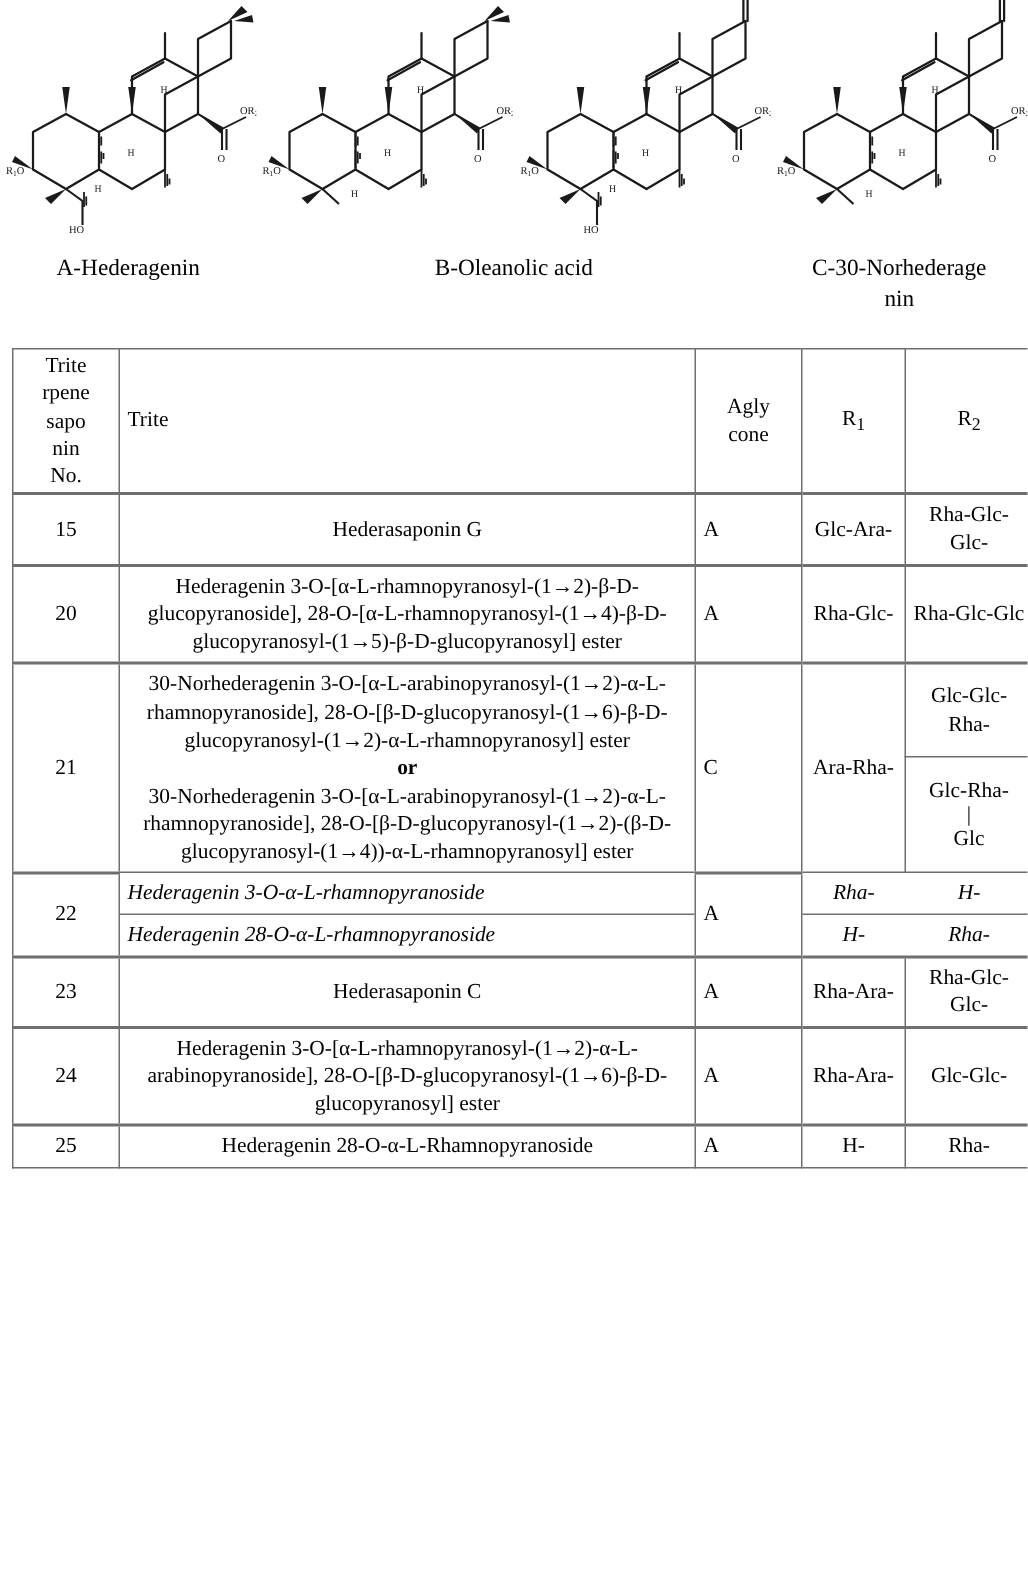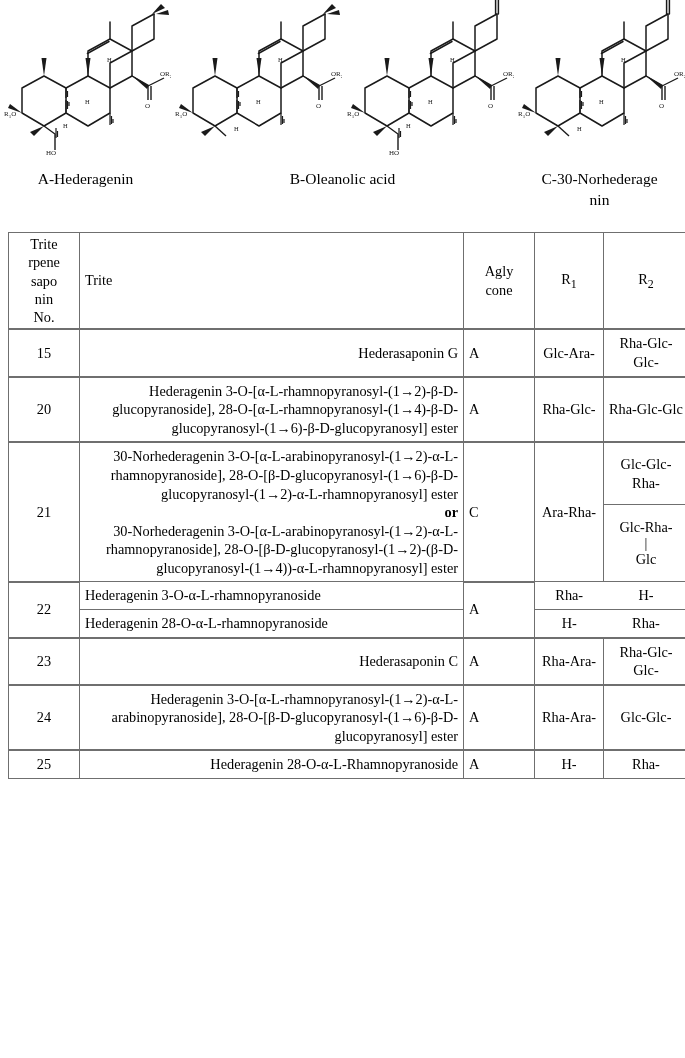--- a/index.html
+++ b/index.html
@@ -81,36 +81,37 @@
     vertical-align: middle;
     border-top: 2px solid #6f6f6f;
     padding-top: 6px;
     padding-bottom: 6px;
   }
   thead th.h-no { line-height: 1.28; }
 
   tr.thick > td { border-top: 2px solid #6f6f6f; }
   table.saponins tbody td { padding-top: 4px; padding-bottom: 4px; }
 
-  .nm { text-align: right; }
+  .nm { text-align: center; }
   .bold-or { font-weight: bold; }
   .vbar { line-height: 1.15; }
 
   
   .split { padding: 0 !important; border: 0 !important; }
   table.inner {
     border-collapse: collapse;
     width: 100%;
     table-layout: fixed;
   }
   table.inner td {
     border: 0;
     border-bottom: 1px solid #6f6f6f;
     padding: 4px 5px;
     text-align: left;
+    font-style: italic;
   }
   table.inner tr:last-child td { border-bottom: 0; }
   table.inner td.c { text-align: center; }
 </style>
 </head>
 <body>
 
 <div class="structures">
 
   <div class="struct-cell">
@@ -326,21 +327,21 @@
     <tr class="thick">
       <td class="col-no">15</td>
       <td class="col-name nm">Hederasaponin G</td>
       <td class="col-agly">A</td>
       <td class="col-r1">Glc-Ara-</td>
       <td class="col-r2">Rha-Glc-Glc-</td>
     </tr>
 
     <tr class="thick">
       <td class="col-no">20</td>
-      <td class="col-name nm">Hederagenin 3-O-[α-L-rhamnopyranosyl-(1→2)-β-D-glucopyranoside], 28-O-[α-L-rhamnopyranosyl-(1→4)-β-D-glucopyranosyl-(1→6)-β-D-glucopyranosyl] ester</td>
+      <td class="col-name nm">Hederagenin 3-O-[α-L-rhamnopyranosyl-(1→2)-β-D-glucopyranoside], 28-O-[α-L-rhamnopyranosyl-(1→4)-β-D-glucopyranosyl-(1→5)-β-D-glucopyranosyl] ester</td>
       <td class="col-agly">A</td>
       <td class="col-r1">Rha-Glc-</td>
       <td class="col-r2">Rha-Glc-Glc</td>
     </tr>
 
     <tr class="thick">
       <td class="col-no" rowspan="2">21</td>
       <td class="col-name nm" rowspan="2">
         <div>30-Norhederagenin 3-O-[α-L-arabinopyranosyl-(1→2)-α-L-rhamnopyranoside], 28-O-[β-D-glucopyranosyl-(1→6)-β-D-glucopyranosyl-(1→2)-α-L-rhamnopyranosyl] ester</div>
         <div class="bold-or">or</div>

